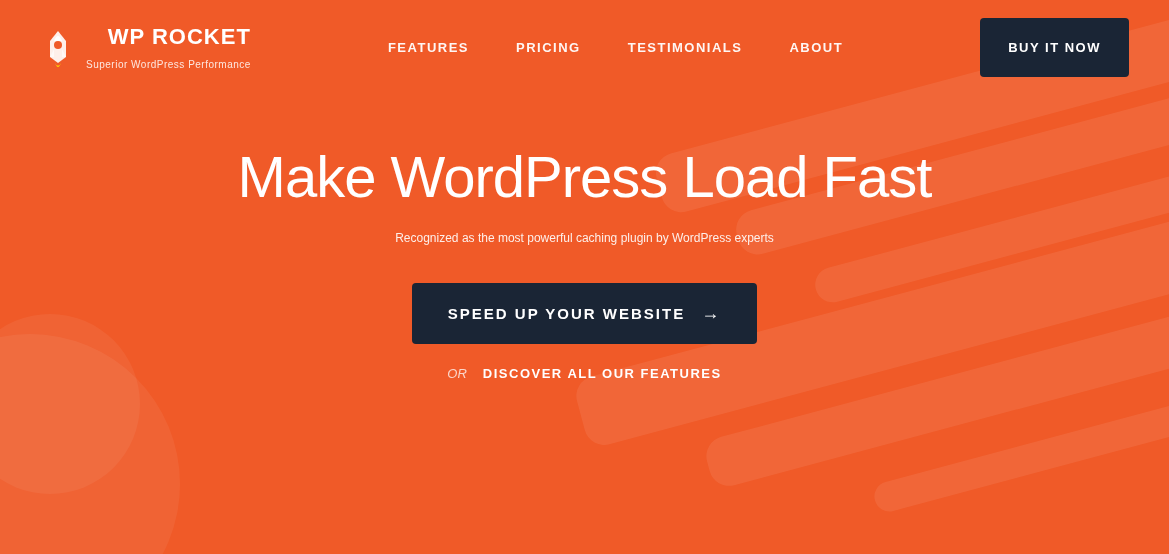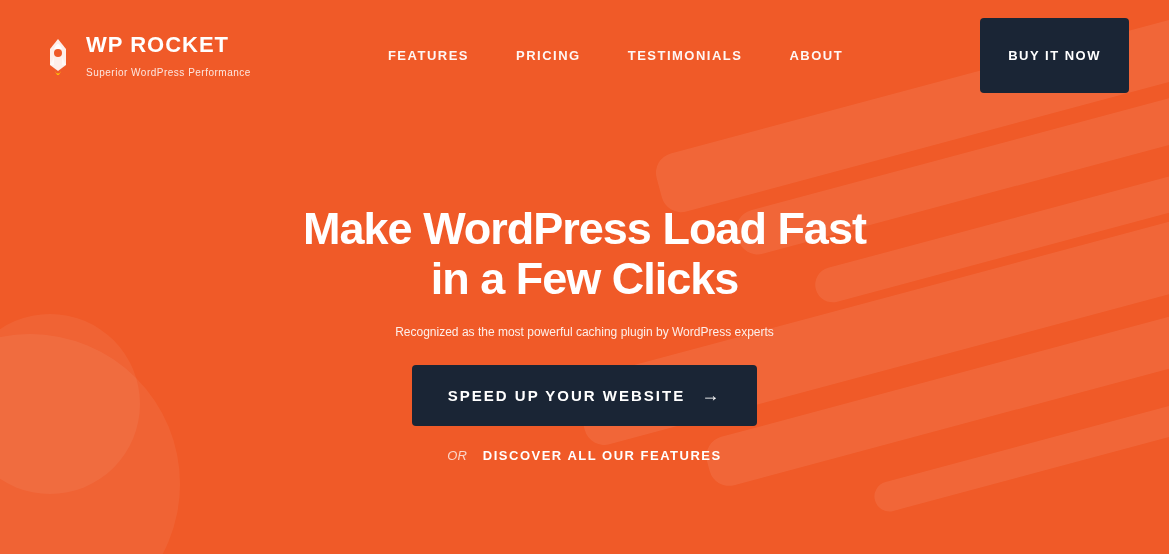--- a/index.html
+++ b/index.html
@@ -107,20 +107,21 @@
       display: flex;
       align-items: center;
       justify-content: space-between;
       padding: 18px 40px;
     }
 
     .logo-area {
       display: flex;
       align-items: center;
       gap: 10px;
+      text-align: right;
     }
 
     .logo-icon {
       display: flex;
       align-items: center;
     }
 
     .rocket-svg {
       width: 36px;
       height: 42px;
@@ -160,48 +161,47 @@
       font-weight: 600;
       letter-spacing: 1.5px;
       text-transform: uppercase;
       opacity: 0.95;
     }
 
     .btn-buy {
       background-color: #1a2535;
       color: white;
       border: none;
-      padding: 30px 28px;
+      padding: 22px 28px;
       font-size: 13px;
       font-weight: 700;
       letter-spacing: 1.5px;
       text-transform: uppercase;
       cursor: pointer;
       border-radius: 4px;
     }
 
     
     .hero {
       position: relative;
       z-index: 10;
       display: flex;
       flex-direction: column;
       align-items: center;
       text-align: center;
       padding-top: 50px;
     }
 
     .hero-title {
-      font-size: 45px;
-      font-weight: 700;
+      font-size: 58px;
+      font-weight: 400;
       color: white;
       line-height: 1.1;
       letter-spacing: -1px;
       max-width: 750px;
-      margin-top: 43px;
     }
 
     .hero-subtitle {
       font-size: 12px;
       color: rgba(255, 255, 255, 0.9);
       margin-top: 20px;
       line-height: 1.5;
       max-width: 380px;
     }
 
@@ -212,21 +212,21 @@
       background-color: #1a2535;
       color: white;
       border: none;
       padding: 20px 36px;
       font-size: 15px;
       font-weight: 700;
       letter-spacing: 2px;
       text-transform: uppercase;
       cursor: pointer;
       border-radius: 4px;
-      margin-top: 24px;
+      margin-top: 36px;
     }
 
     .arrow-icon {
       font-size: 18px;
       color: white;
     }
 
     .or-section {
       display: flex;
       align-items: center;
@@ -292,21 +292,20 @@
       <a class="nav-link" href="#">TESTIMONIALS</a>
       <a class="nav-link" href="#">ABOUT</a>
     </div>
 
     <button class="btn-buy">BUY IT NOW</button>
   </nav>
 
   <section class="hero">
     <h1 class="hero-title">
       <span>Make WordPress Load Fast</span><br>
-      <span>in a Few Clicks</span>
     </h1>
 
     <p class="hero-subtitle">Recognized as the most powerful caching plugin by WordPress experts</p>
 
     <button class="cta-button">
       <span>SPEED UP YOUR WEBSITE</span>
       <span class="arrow-icon">→</span>
     </button>
 
     <div class="or-section">

